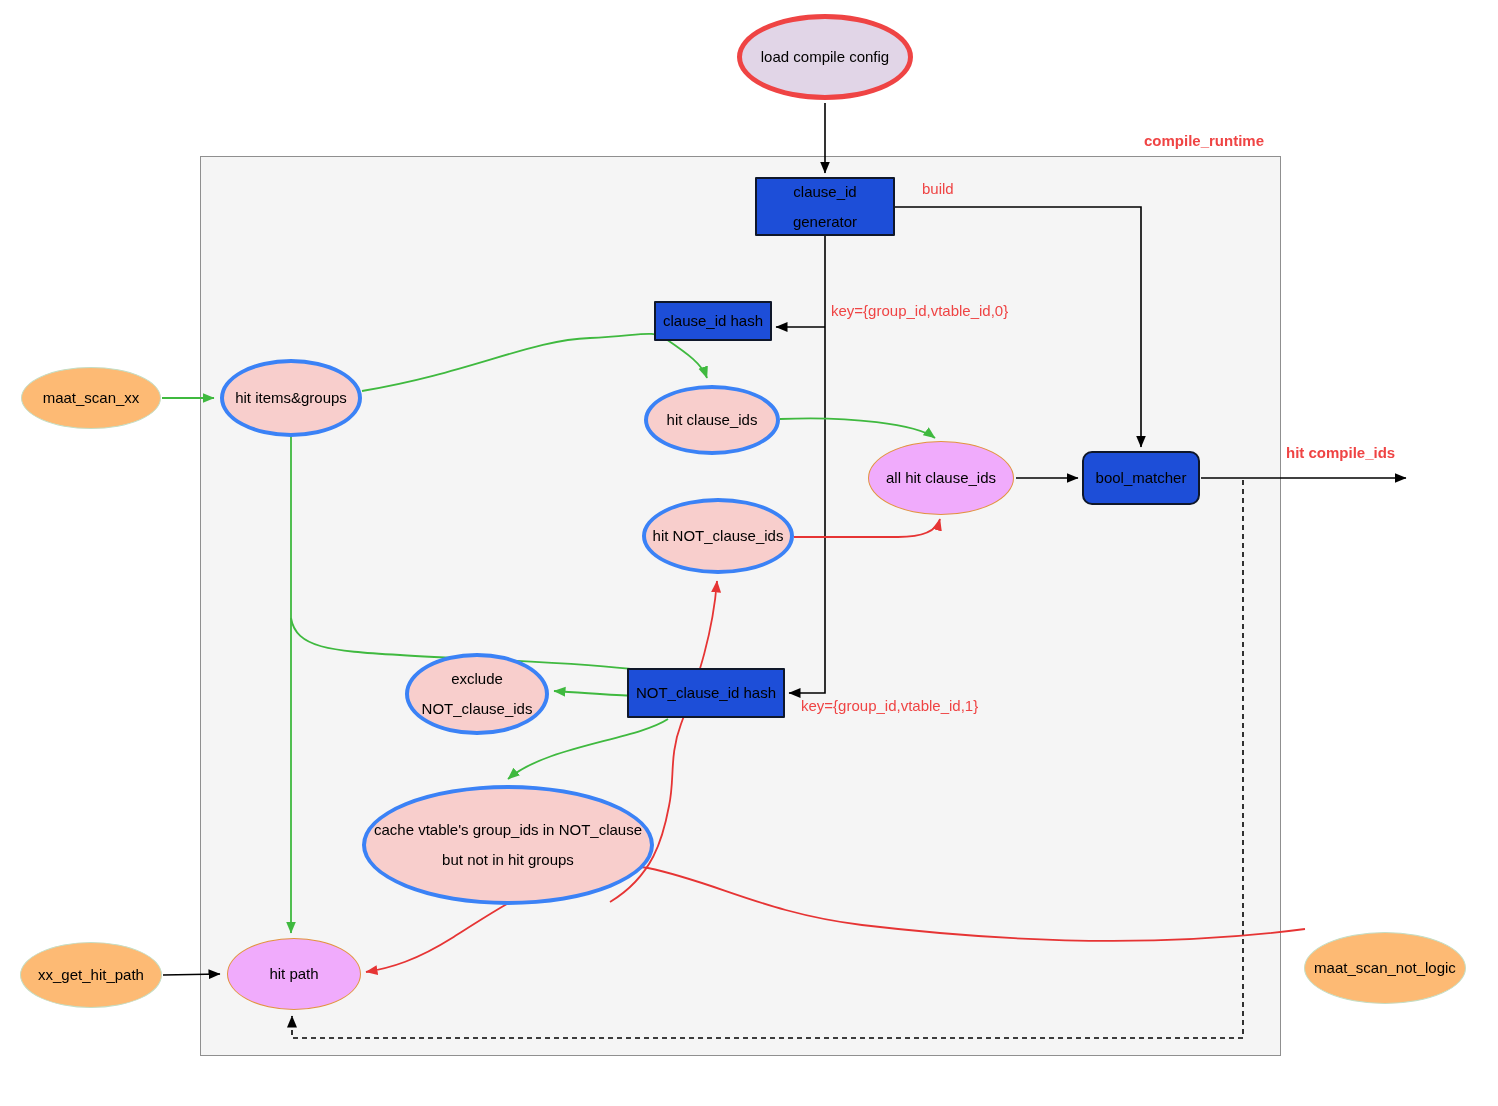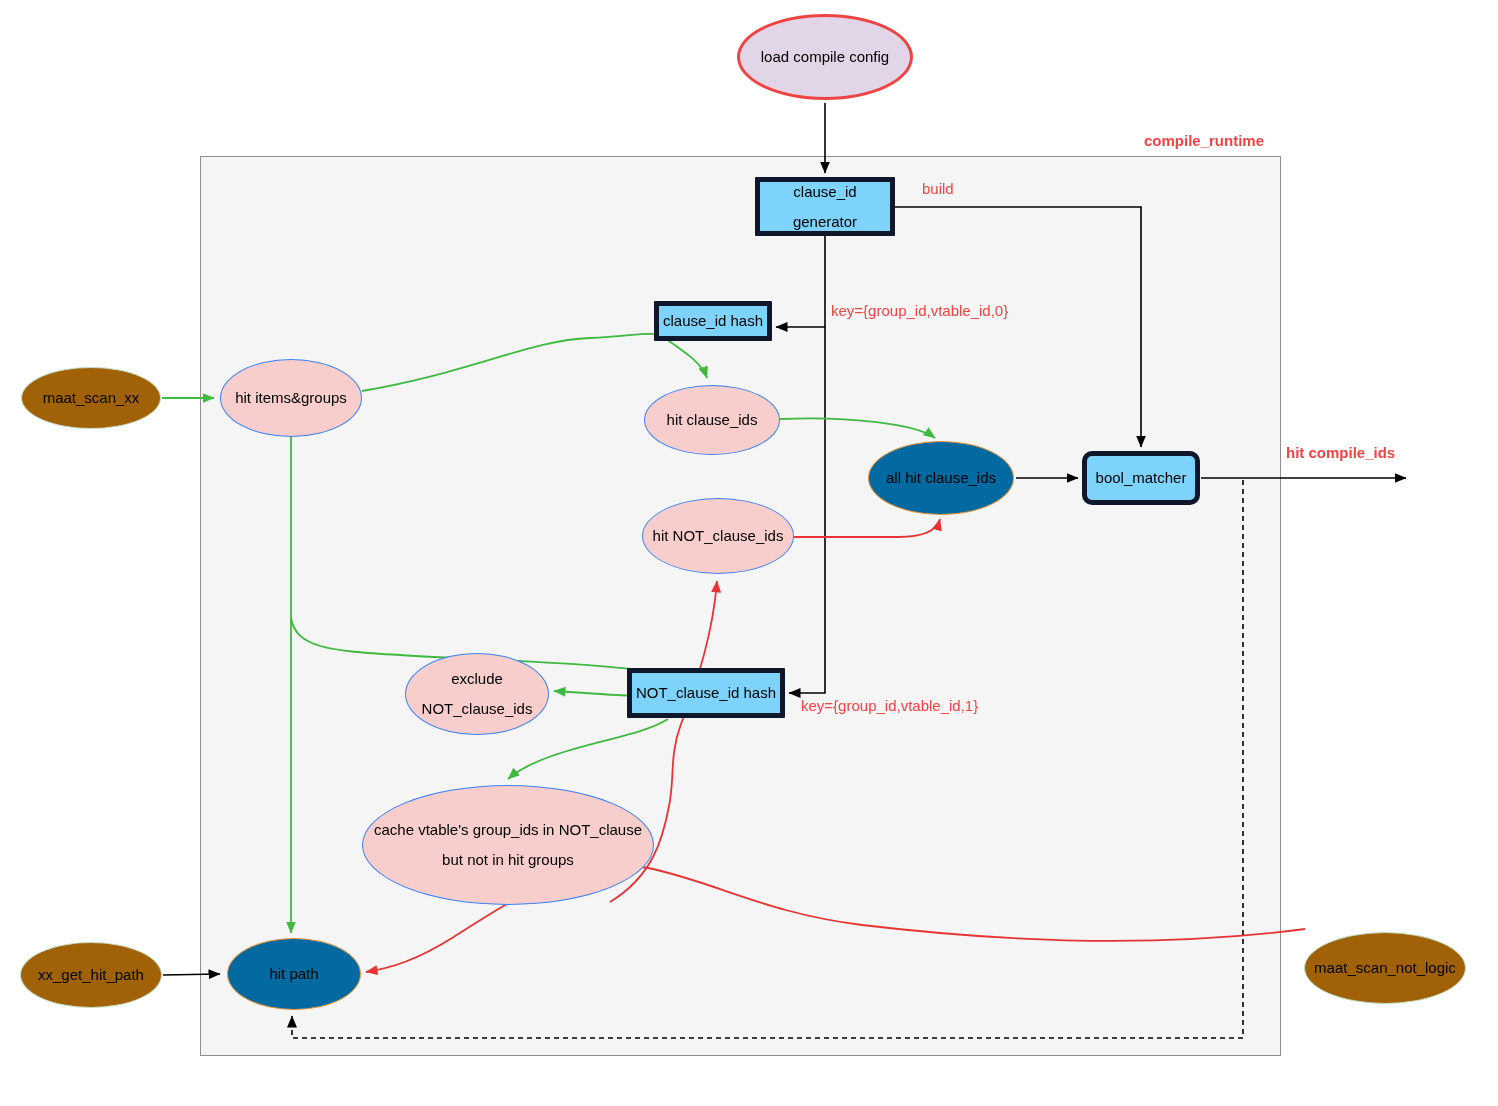--- a/index.html
+++ b/index.html
@@ -10,25 +10,25 @@
     background:#f5f5f5; border:1px solid #8f8f8f;
   }
   .edges { position:absolute; left:0; top:0; width:1498px; height:1106px; pointer-events:none; }
   .node {
     position:absolute; display:flex; flex-direction:column; align-items:center; justify-content:center;
     text-align:center; font-size:15px; color:#000;
   }
   .node span { display:block; line-height:2; white-space:nowrap; }
   .ellipse { border-radius:50%; }
   .rect-node { border-radius:1px; }
-  .pink   { background:#f8cecc; border:1px solid #3b82f6; }
-  .greenf { background:#a16207; border:1px solid #c4ddc3; }
-  .purple { background:#e1d5e7; border:3px solid #ef4444; }
-  .orange { background:#0369a1; border:1px solid #e29440; }
-  .blue   { background:#7dd3fc; border:5px solid #0f172a;justify-content:center; }
+  .pink   { background:#f8cecc; border:4px solid #3b82f6; }
+  .greenf { background:#fdba74; border:1px solid #c4ddc3; }
+  .purple { background:#e1d5e7; border:5px solid #ef4444; }
+  .orange { background:#f0abfc; border:1px solid #e29440; }
+  .blue   { background:#1d4ed8; border:2px solid #0f172a;justify-content:center; }
   .edge-label { position:absolute; font-size:15px; color:#ef4444; white-space:nowrap; }
   .bold { font-weight:bold; }
   .right-align { text-align:right; }
 </style>
 </head>
 <body>
 
 <div class="canvas">
 
   <div class="container-box"></div>

